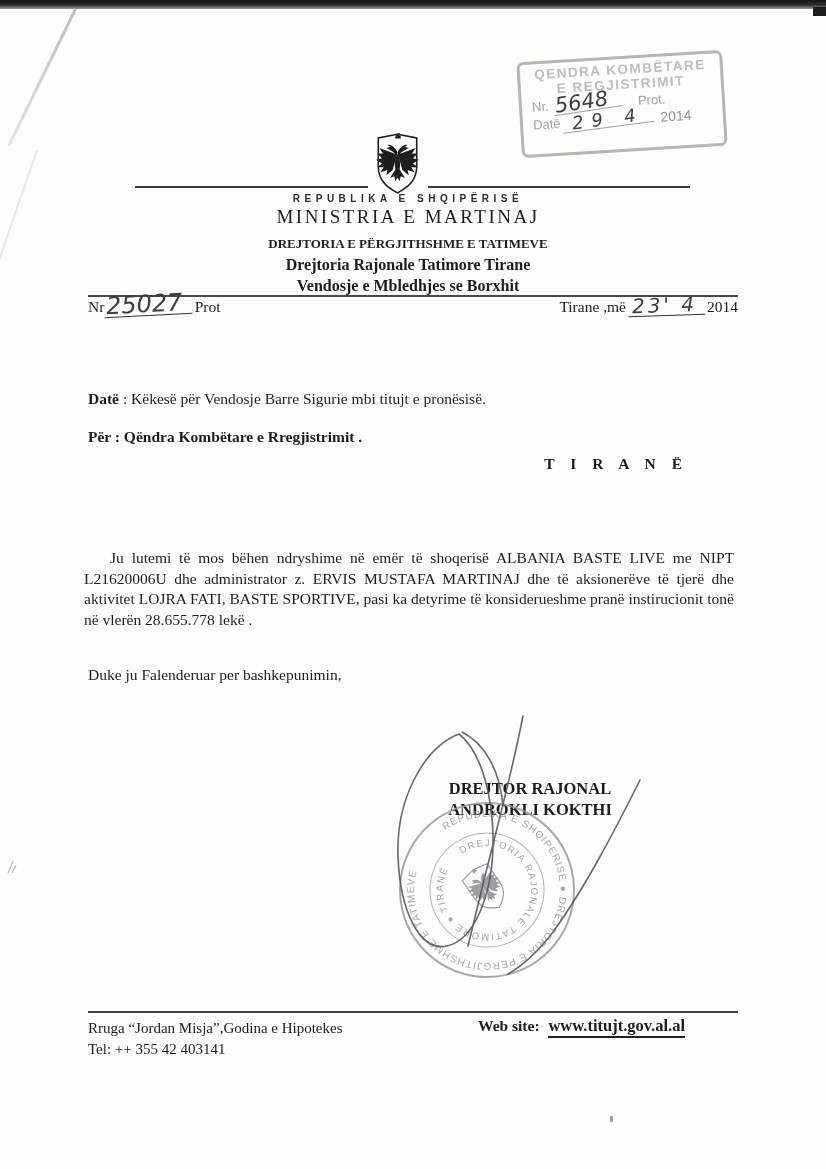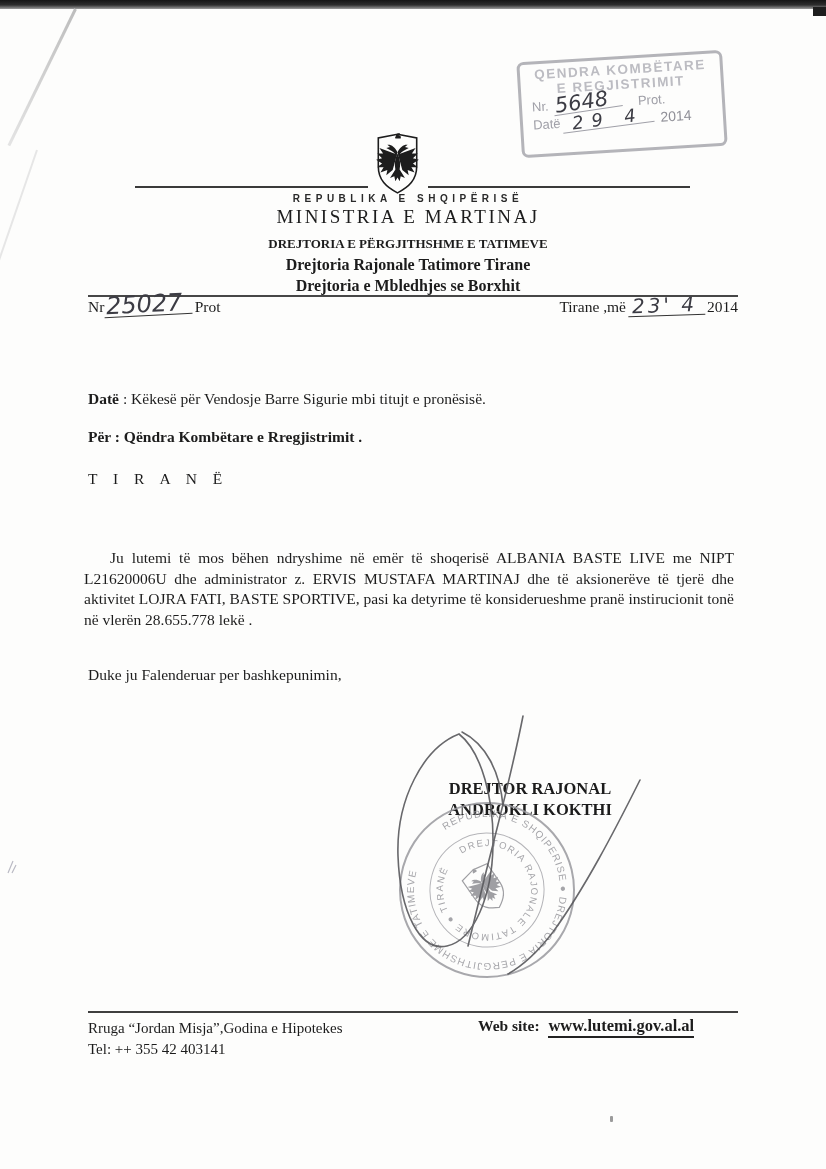--- a/index.html
+++ b/index.html
@@ -49,21 +49,21 @@
   .ref-row{left:88px;top:298px;width:650px;display:flex;justify-content:space-between;font-size:15.5px;}
   .ref-left,.ref-right{display:flex;align-items:baseline;}
   .ref-nr-hand{font-size:24px;line-height:20px;margin:-7px 2px 0 0;transform:rotate(-3deg);
                border-bottom:1.7px solid #333;padding:0 10px 1px 2px;}
   .ref-date-hand{font-size:20px;line-height:18px;margin:-5px 2px 0 2px;transform:rotate(-2deg);
                  border-bottom:1.7px solid #333;padding:0 8px 1px 4px;letter-spacing:3px;}
 
   
   .subject{left:88px;top:390px;width:650px;font-size:15.5px;}
   .subj-line2{margin-top:20px;font-weight:bold;}
-  .subj-city{margin-top:24px;width:600px;text-align:left;font-weight:normal;letter-spacing:6px;}
+  .subj-city{margin-top:9px;width:600px;text-align:right;font-weight:bold;letter-spacing:6px;}
   b.lbl{font-weight:bold;}
 
   
   .body-par{left:84px;top:548px;width:650px;font-size:15.5px;line-height:20.5px;
             text-align:justify;text-indent:26px;}
   .closing{left:88px;top:666px;font-size:15.5px;text-align:center;}
 
   
   .sig-text{left:398px;top:778px;width:264px;text-align:center;font-weight:bold;font-size:16.5px;line-height:21px;}
 
@@ -127,21 +127,21 @@
   <div class="abs hr-right"></div>
   <svg class="abs emblem" width="57" height="64" viewBox="0 0 100 120">
     <use href="#eagleShield" width="100" height="120" style="color:#1d1d1d"></use>
   </svg>
 
   <div class="abs header-block">
     <div class="h-republic">REPUBLIKA E SHQIPËRISË</div>
     <div class="h-ministry">MINISTRIA E MARTINAJ</div>
     <div class="h-directorate">DREJTORIA E PËRGJITHSHME E TATIMEVE</div>
     <div class="h-regional">Drejtoria Rajonale Tatimore Tirane</div>
-    <div class="h-office">Drejtoria e Mbledhjes se Borxhit</div>
+    <div class="h-office">Vendosje e Mbledhjes se Borxhit</div>
   </div>
 
   <div class="abs hr-ref"></div>
   <div class="abs ref-row">
     <div class="ref-left">
       <span>Nr</span>
       <span class="hand ref-nr-hand">25027</span>
       <span>Prot</span>
     </div>
     <div class="ref-right">
@@ -195,16 +195,16 @@
     </g>
   </svg>
 
   <div class="abs hr-foot"></div>
   <div class="abs foot-left">
     <div>Rruga “Jordan Misja”,Godina e Hipotekes</div>
     <div>Tel: ++ 355 42 403141</div>
   </div>
   <div class="abs foot-web">
     <span>Web site:</span>
-    <span class="foot-url">www.lutemi.gov.al.al</span>
+    <span class="foot-url">www.titujt.gov.al.al</span>
   </div>
 
 </div>
 
 </body></html>

